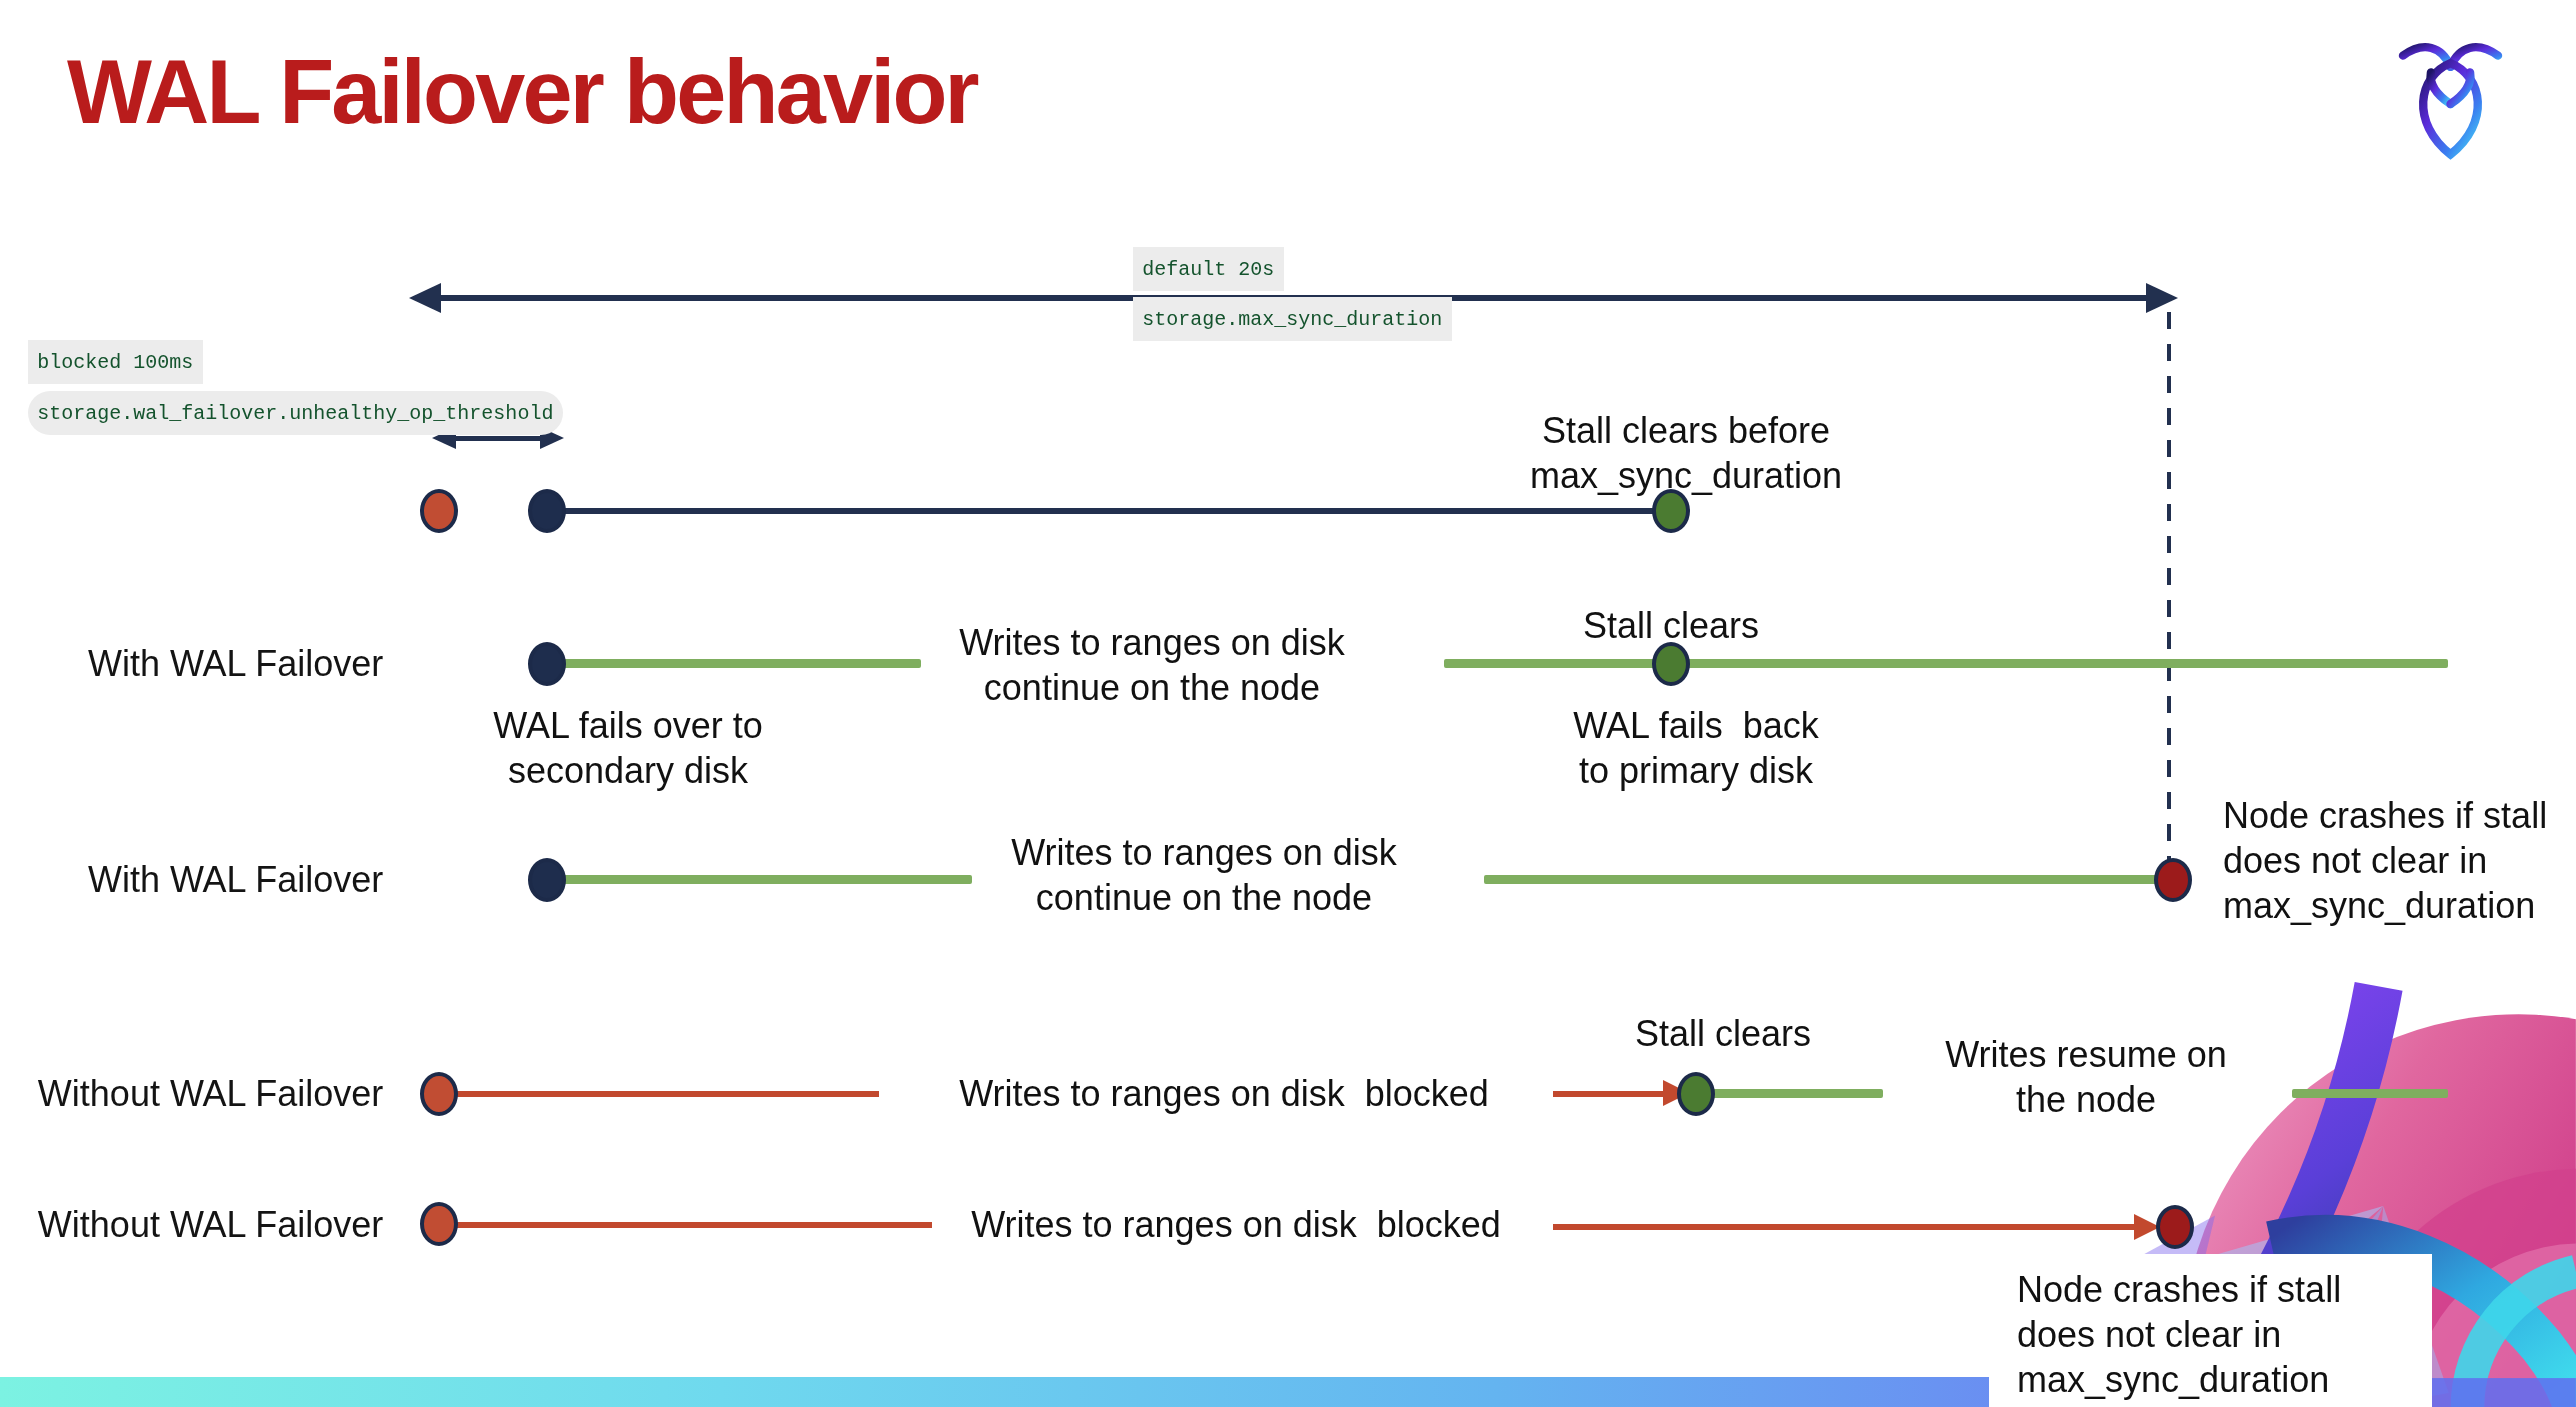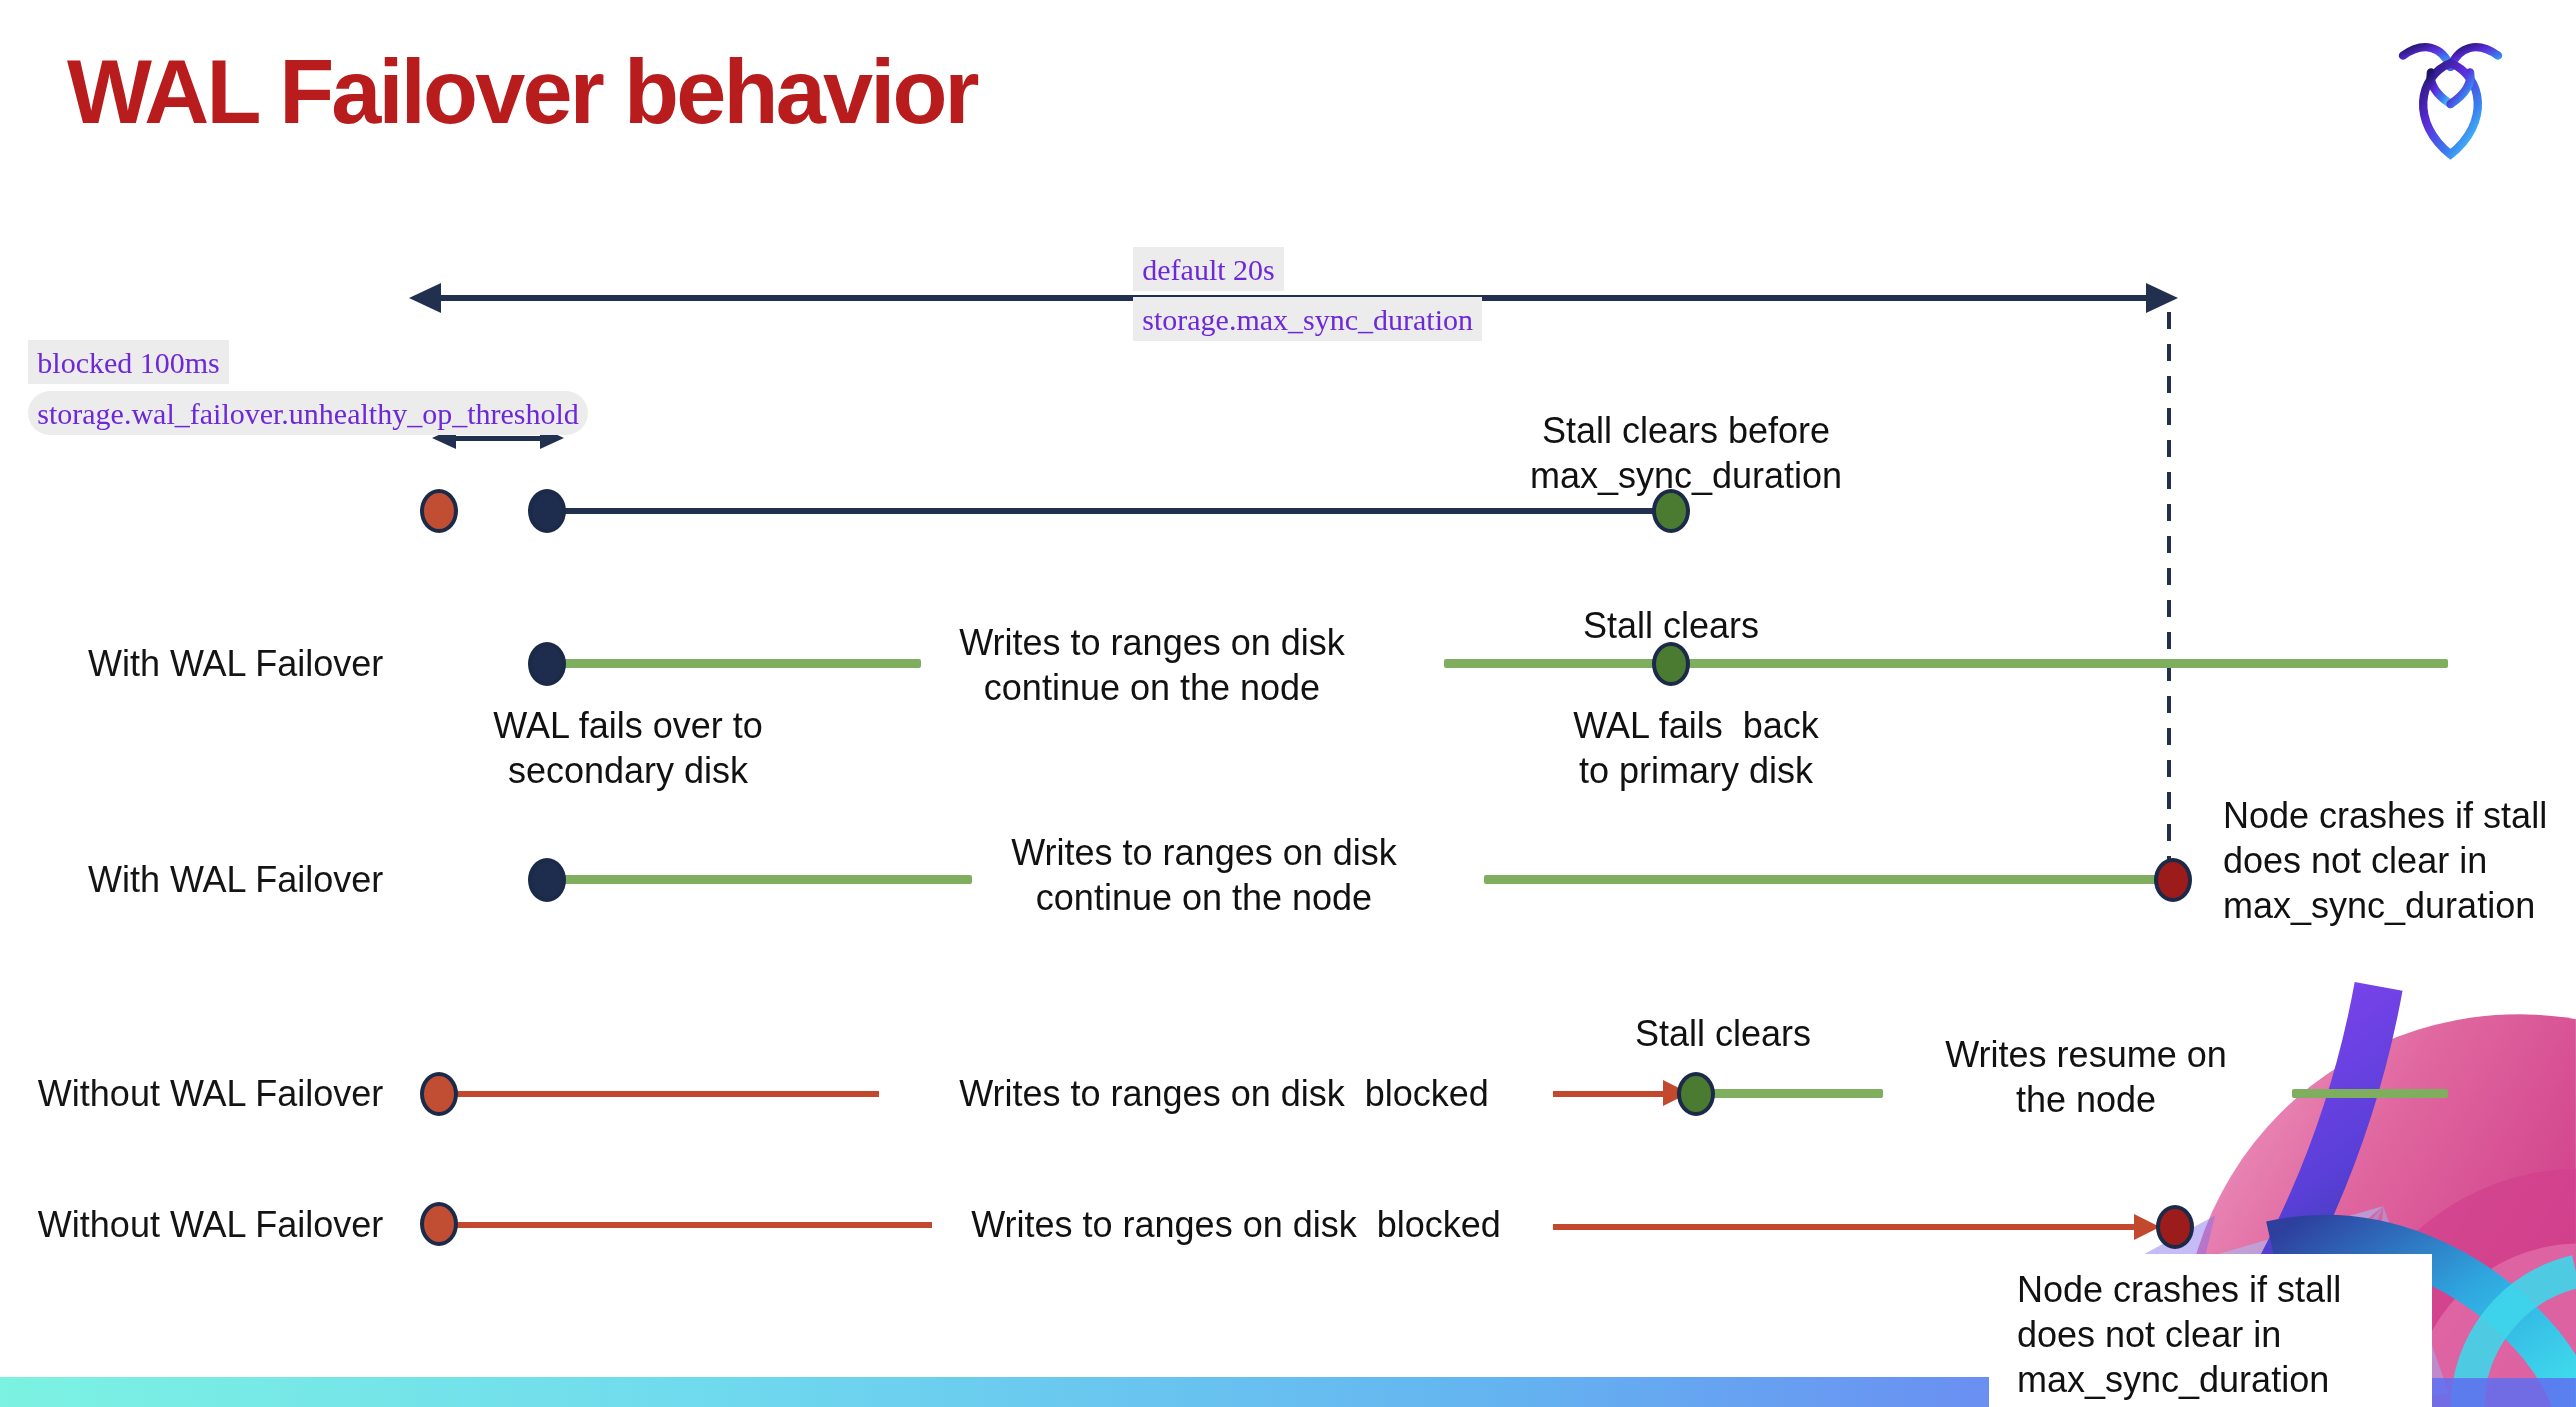--- a/index.html
+++ b/index.html
@@ -4,22 +4,22 @@
 <style>
   html,body{margin:0;padding:0;background:#ffffff;}
   .stage{position:relative;width:2576px;height:1408px;background:#ffffff;overflow:hidden;
          font-family:"Liberation Sans","DejaVu Sans",sans-serif;color:#141414;}
 
   
   .title{position:absolute;left:67px;top:41px;font-size:90px;font-weight:bold;
          letter-spacing:-2.8px;color:#b91c1c;}
 
   
-  .code{position:absolute;font-family:Liberation Serif, serif;
-        font-size:30px;line-height:37px;color:#6d28d9;background:#ececec;padding:3.7px 9.3px;
+  .code{position:absolute;font-family:Liberation Mono, monospace;
+        font-size:20px;line-height:37px;color:#14532d;background:#ececec;padding:3.7px 9.3px;
         white-space:pre;z-index:6;}
 
   
   .hline{position:absolute;z-index:3;}
   .navy-line{height:5.6px;background:#22304f;}
   .green-line{height:9.3px;background:#7fae5f;border-radius:1.9px;}
   .red-line{height:5.6px;background:#c2492e;}
   .dashed-v{position:absolute;width:3.7px;z-index:3;
             background:repeating-linear-gradient(to bottom,#22304f 0 17px,transparent 17px 32px);}
   .dot{position:absolute;width:30px;height:36px;border:4.7px solid #1c2a49;border-radius:50%;

